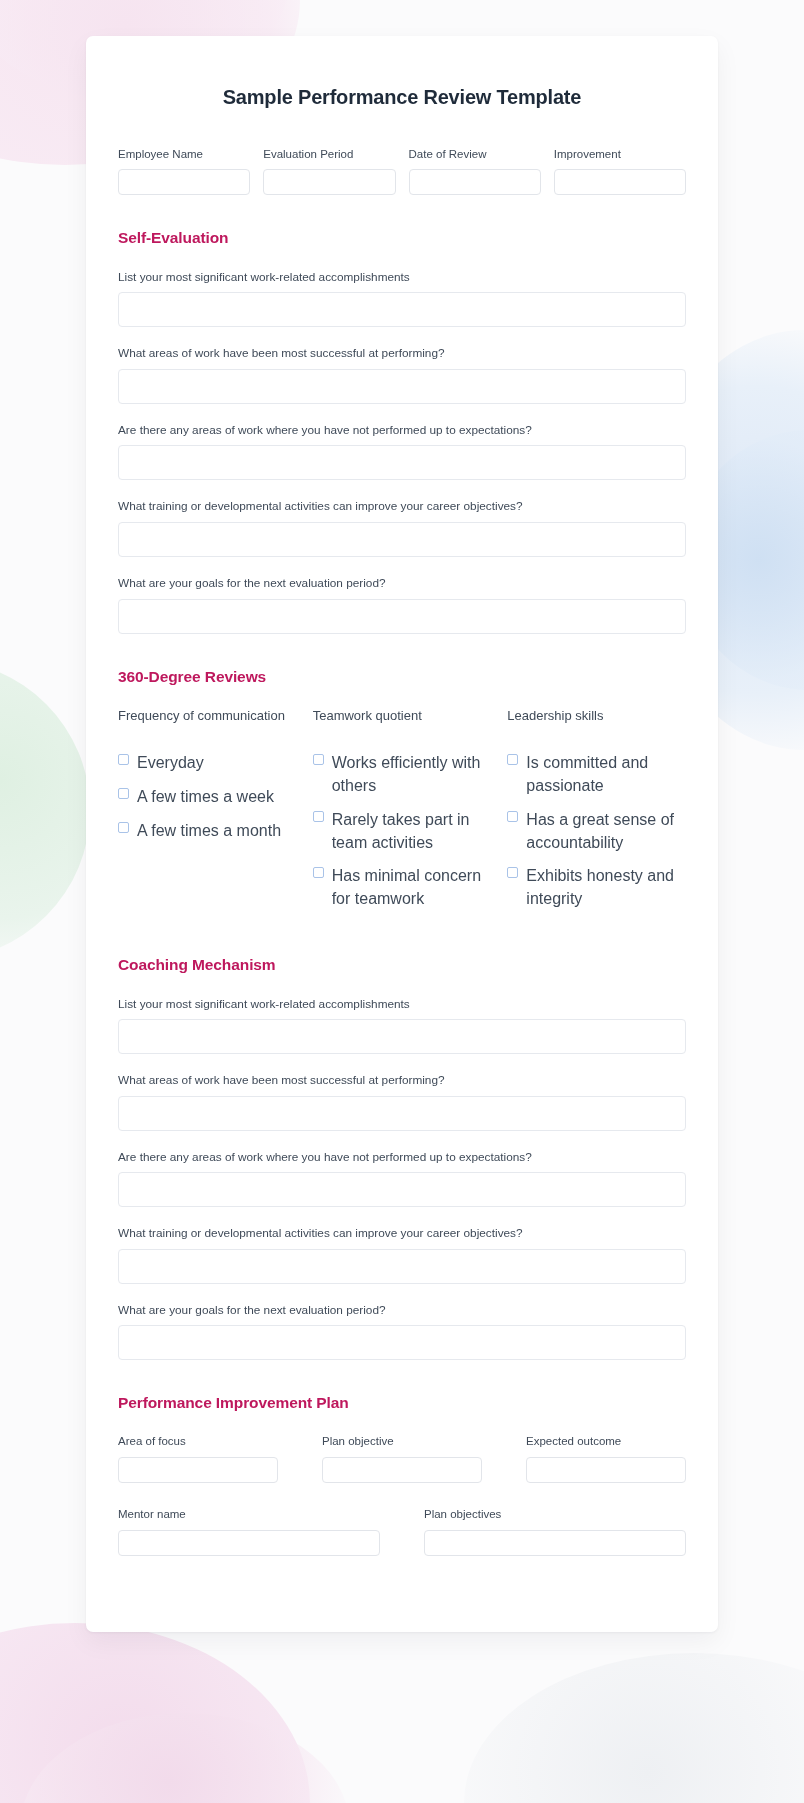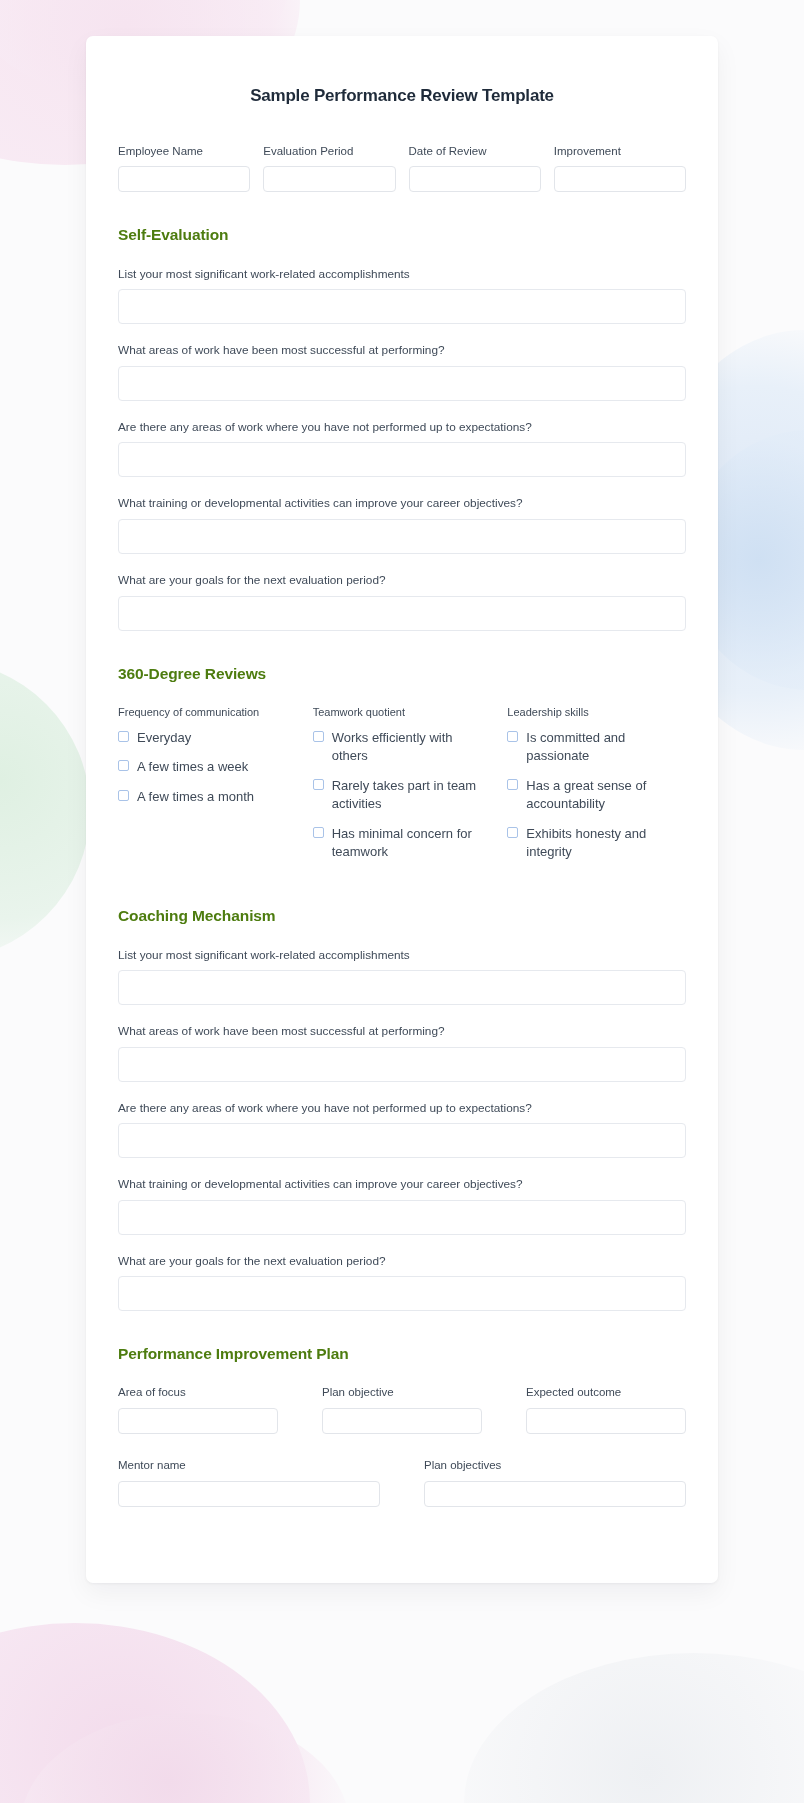--- a/index.html
+++ b/index.html
@@ -80,21 +80,21 @@
     background: #ffffff;
     border-radius: 7px;
     box-shadow: 0 1px 3px rgba(16,24,40,0.05), 0 10px 26px rgba(16,24,40,0.05);
     padding: 40px 32px 52px 32px;
   }
 
   .form-title {
     margin: 0 0 0 0;
     padding-top: 10px;
     text-align: center;
-    font-size: 17px;
+    font-size: 20px;
     font-weight: bold;
     color: #1f2b3a;
     letter-spacing: -0.2px;
   }
 
   
   .info-row {
     display: flex;
     gap: 13px;
     margin-top: 38px;
@@ -118,21 +118,21 @@
     color: #2c3644;
     padding: 0 8px;
     outline: none;
   }
 
   
   .section { margin-top: 34px; }
   .section-title {
     font-size: 15.5px;
     font-weight: bold;
-    color: #4d7c0f;
+    color: #be185d;
     margin: 0 0 22px 0;
     letter-spacing: -0.1px;
   }
 
   .qa-block { margin-bottom: 18px; }
   .qa-label {
     font-size: 11.8px;
     color: #3f4a58;
     margin-bottom: 7px;
     line-height: 1.4;
@@ -151,44 +151,44 @@
   }
 
   
   .check-columns {
     display: flex;
     gap: 16px;
     align-items: flex-start;
   }
   .check-col { flex: 1 1 0; min-width: 0; }
   .check-col-title {
-    font-size: 11px;
-    color: #3f4a58;
-    margin-bottom: 10px;
+    font-size: 13px;
+    color: #3f4a58;
+    margin-bottom: 28px;
     line-height: 1.3;
   }
   .check-item {
     display: flex;
     align-items: flex-start;
     gap: 8px;
     margin-bottom: 11px;
   }
   .cb {
     flex: 0 0 auto;
     width: 11px;
     height: 11px;
     margin-top: 2px;
     border: 1px solid #a9c3e8;
     border-radius: 2px;
     background: #fff;
     cursor: pointer;
     position: relative;
   }
   .check-label {
-    font-size: 13px;
+    font-size: 16px;
     color: #3f4a58;
     line-height: 1.42;
   }
 
   
   .pip-row {
     display: flex;
     gap: 44px;
     margin-bottom: 24px;
     margin-top: 14px;

